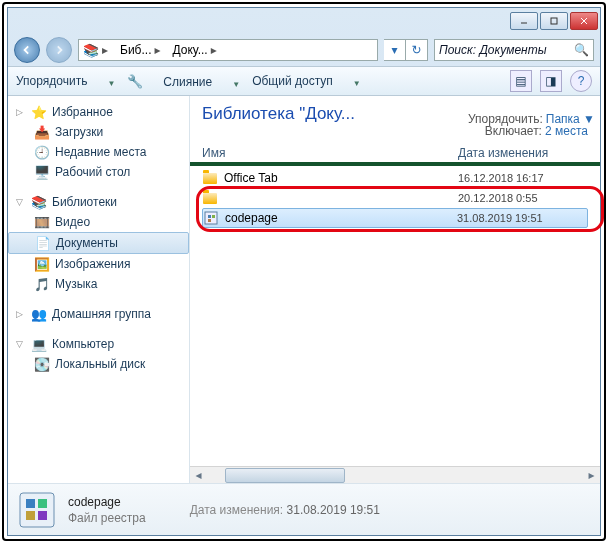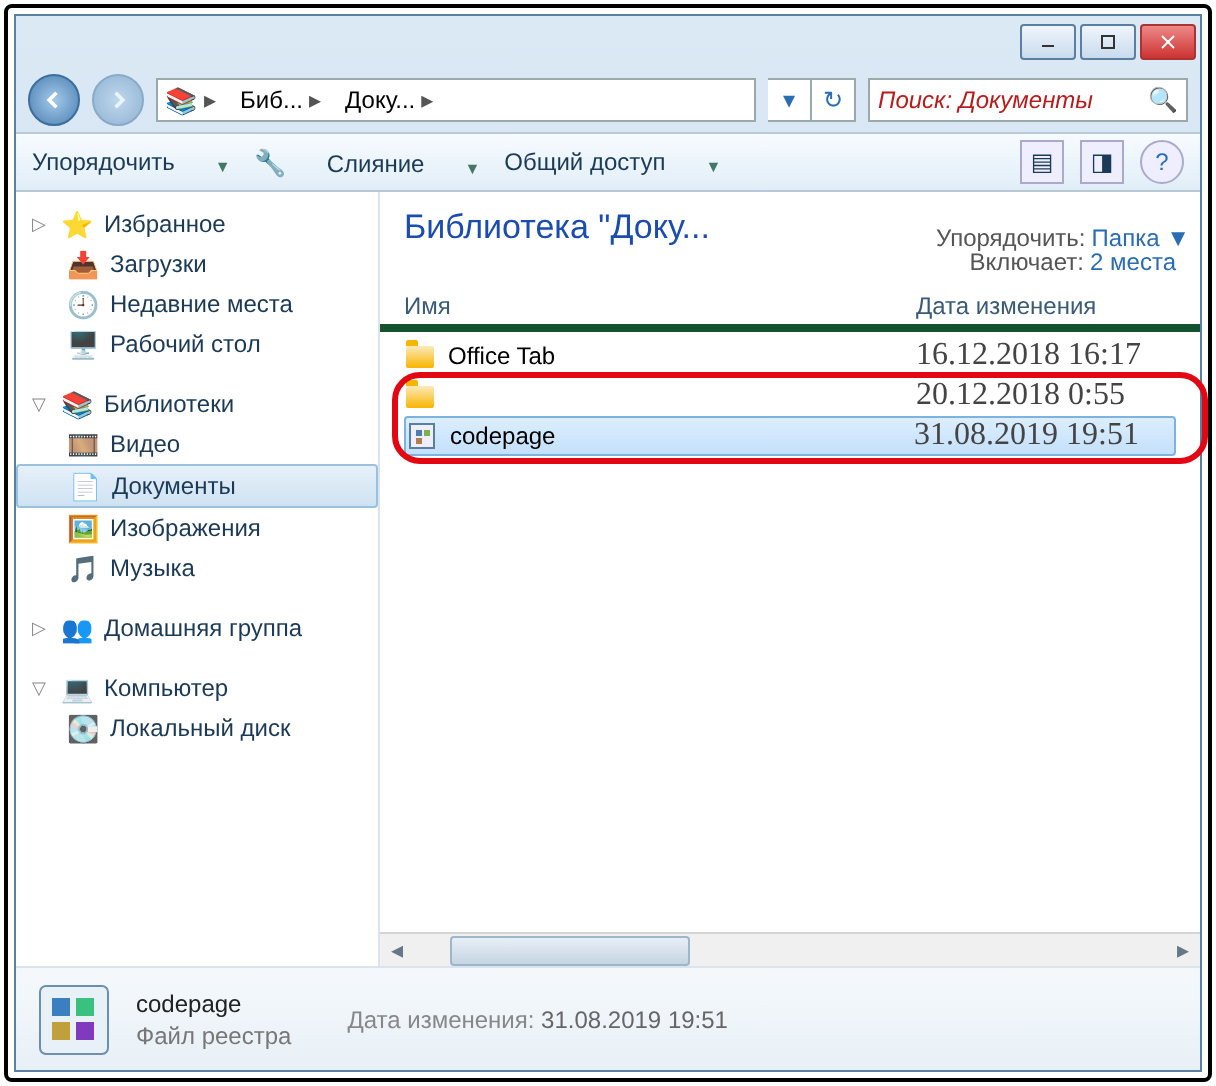--- a/index.html
+++ b/index.html
@@ -10,21 +10,21 @@
 .titlebtn { width: 28px; height: 18px; border: 1px solid #5a7fa0; border-radius: 2px; background: linear-gradient(#f0f5fb,#c8dbed); display: flex; align-items: center; justify-content: center; font-size: 11px; cursor: pointer; }
 .titlebtn.close { background: linear-gradient(#e88,#c33); color: #fff; border-color: #a33; }
 .titlebtn svg { width: 10px; height: 10px; }
 .navrow { height: 32px; display: flex; align-items: center; padding: 0 6px; gap: 6px; }
 .navbtn { width: 26px; height: 26px; border-radius: 50%; background: radial-gradient(#a4c9ea,#4a7fb0); border: 1px solid #3a6e9e; display: flex; align-items: center; justify-content: center; color: #fff; cursor: pointer; }
 .navbtn.fwd { opacity: .5; }
 .crumbbar { flex: 1; height: 22px; background: #fff; border: 1px solid #9aa; display: flex; align-items: center; font-size: 11px; }
 .crumb { padding: 0 4px; height: 100%; display: flex; align-items: center; border-right: 1px solid transparent; cursor: pointer; }
 .crumb .arr { padding: 0 3px; color: #555; }
 .refresh { width: 22px; height: 22px; background: #fff; border: 1px solid #9aa; border-left: 0; display: flex; align-items: center; justify-content: center; color: #2a6db3; cursor: pointer; }
-.searchbox { width: 160px; height: 22px; background: #fff; border: 1px solid #9aa; display: flex; align-items: center; padding: 0 4px; color: #b91c1c; gap: 4px; }
+.searchbox { width: 160px; height: 22px; background: #fff; border: 1px solid #9aa; display: flex; align-items: center; padding: 0 4px; color: #0f172a; gap: 4px; }
 .toolbar { height: 30px; background: linear-gradient(#f7fbff,#e1eef7); border-top: 1px solid #b9cad7; border-bottom: 1px solid #b9cad7; display: flex; align-items: center; padding: 0 8px; gap: 12px; color: #1b3a57; }
 .toolitem { display: flex; align-items: flex-end; gap: 20px; cursor: pointer; }
 .tri { font-size: 8px; color: #476; }
 .toolright { margin-left: auto; display: flex; gap: 8px; }
 .iconbtn { width: 22px; height: 22px; border: 1px solid #aac; background: #eef; display: flex; align-items: center; justify-content: center; cursor: pointer; }
 .body { flex: 1; display: flex; background: #fff; min-height: 0; }
 .sidebar { width: 182px; border-right: 1px solid #d9e4ec; overflow: hidden; padding: 6px 0; }
 .sidegroup { margin-bottom: 10px; }
 .sidehead { display: flex; align-items: center; gap: 5px; padding: 2px 8px; color: #1b3a57; cursor: pointer; }
 .sideitem { display: flex; align-items: center; gap: 5px; padding: 2px 8px 2px 26px; color: #1b3a57; cursor: pointer; white-space: nowrap; overflow: hidden; }
@@ -37,32 +37,32 @@
 .libsub { font-size: 11px; color: #555; text-align: right; }
 .libsub a { color: #2a6db3; text-decoration: none; }
 .sorter { position: absolute; right: 5px; top: 16px; font-size: 11px; color: #555; }
 .sorter .lnk { color: #2a6db3; cursor: pointer; }
 .cols { display: flex; padding: 4px 12px 2px; color: #3a5a7a; font-size: 11px; border-bottom: 4px solid #14532d; }
 .colname { flex: 1; }
 .coldate { width: 130px; text-align: left; margin-left: 11px; }
 .filelist { padding: 2px 12px; position: relative; }
 .row { display: flex; align-items: center; height: 20px; gap: 6px; cursor: pointer; }
 .rname { flex: 1; display: flex; align-items: center; gap: 6px; }
-.rdate { width: 130px; color: #444; font-size: 16px; font-family: Liberation Serif, serif; }
+.rdate { width: 130px; color: #444; font-size: 11px; }
 .row.sel { background: linear-gradient(#dceefe,#c3e0fb); border: 1px solid #7db3e0; border-radius: 2px; }
 .fico { width: 16px; height: 16px; display: inline-flex; align-items: center; justify-content: center; }
 .highlight { position: absolute; border: 3px solid #e30613; border-radius: 14px; left: 6px; right: -4px; top: 20px; height: 46px; pointer-events: none; }
 .scrollh { height: 17px; background: #f0f0f0; border-top: 1px solid #d4d4d4; margin-top: auto; display: flex; align-items: center; }
 .scrollh .thumb { height: 15px; background: linear-gradient(#e8eef5,#c4d5e3); border: 1px solid #9fb5c8; border-radius: 2px; width: 120px; margin-left: 18px; }
 .scrollh .sarrow { width: 17px; height: 17px; display: flex; align-items: center; justify-content: center; color: #678; }
 .details { height: 52px; border-top: 1px solid #d9e4ec; background: linear-gradient(#f5f9fc,#e8f0f6); display: flex; align-items: center; padding: 4px 8px; gap: 10px; }
 .bigicon { width: 42px; height: 42px; display: flex; align-items: center; justify-content: center; }
 .dinfo { display: flex; flex-direction: column; gap: 2px; font-size: 11px; color: #444; }
 .dname { font-size: 12px; color: #222; }
-.dmeta { display: flex; flex-direction: column; gap: 2px; font-size: 11px; color: #666; margin-left: 18px; }
+.dmeta { display: flex; flex-direction: column; gap: 2px; font-size: 11px; color: #666; margin-left: 34px; }
 .dmeta .lbl { color: #888; }
 .folder-ico { background: linear-gradient(#fceabb,#f8b500); width: 14px; height: 11px; border-radius: 1px; position: relative; }
 .folder-ico::before { content: ""; position: absolute; top: -3px; left: 0; width: 6px; height: 3px; background: #f8b500; border-radius: 1px 1px 0 0; }
 </style>
 </head>
 <body>
 
 <div class="outer">
 <div class="window">
 

